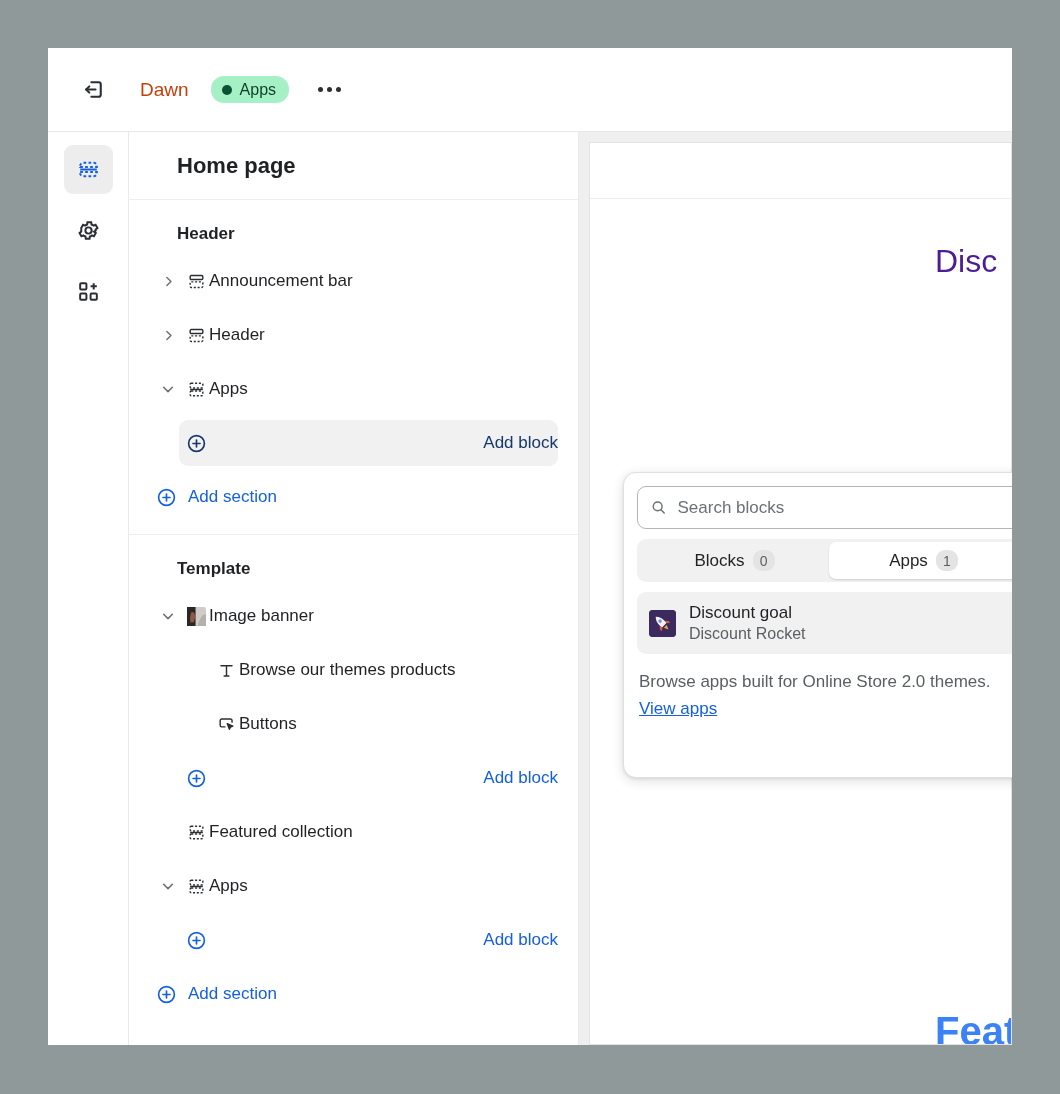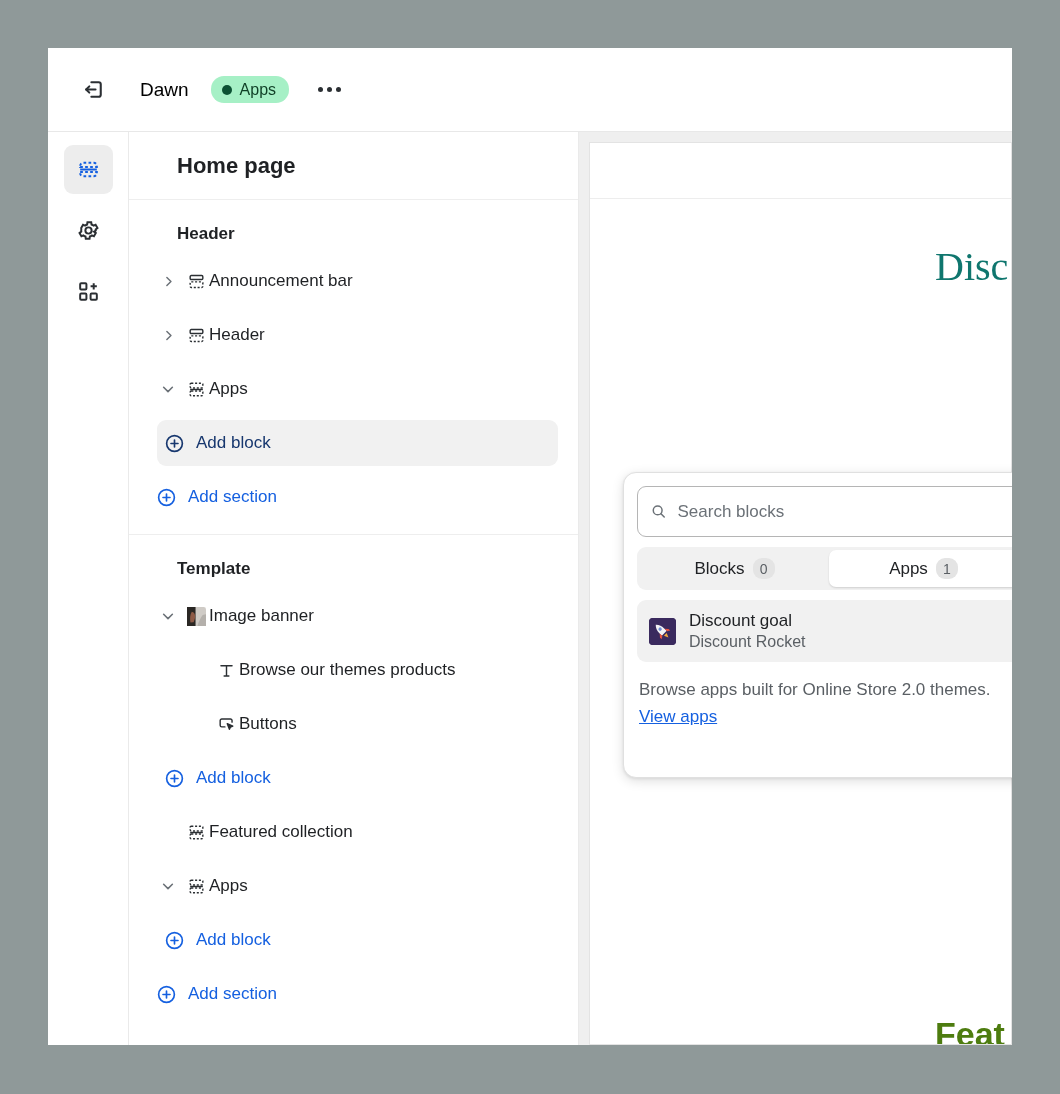--- a/index.html
+++ b/index.html
@@ -27,21 +27,21 @@
     padding-left: 26px;
     background: #fff;
   }
   .exit-btn {
     width: 40px; height: 40px;
     display: flex; align-items: center; justify-content: center;
     border-radius: 8px; cursor: pointer;
   }
   .theme-name {
     margin-left: 26px;
-    font-size: 19px; color: #000000; font-weight: 400;
+    font-size: 19px; color: #c2410c; font-weight: 400;
   }
   .live-badge {
     margin-left: 22px;
     background: #a6f0c6;
     border-radius: 13px;
     height: 27px;
     padding: 0 13px 0 11px;
     display: flex; align-items: center; gap: 8px;
     font-size: 16px; color: #0f3f26;
   }
@@ -115,21 +115,21 @@
   .row-label { font-size: 17px; color: #1f2124; }
 
   .row.indent { margin-left: 50px; }
 
   .add-row {
     height: 46px;
     display: flex; align-items: center;
     margin: 0 20px 8px 20px;
     border-radius: 9px; cursor: pointer;
   }
-  .add-row.indent { margin-left: 28px; }
+  .add-row.indent { margin-left: 50px; justify-content: space-between; }
   .add-row .plus { width: 26px; margin-left: 4px; display: flex; align-items: center; justify-content: center; }
   .add-row .add-label { font-size: 17px; margin-left: 9px; color: #1560e0; }
   .add-row.sel { background: #f1f1f1; }
   .add-row.sel .add-label { color: #17376e; }
 
   
   .preview {
     flex: 1;
     background: #efefef;
     padding: 10px 0 0 10px;
@@ -139,41 +139,41 @@
   .preview-canvas {
     background: #fff;
     width: 100%; height: 100%;
     border: 1px solid #e3e3e3;
     position: relative;
     overflow: hidden;
   }
   .pv-header-bar { height: 56px; border-bottom: 1px solid #ededed; }
   .pv-hero-text {
     position: absolute; top: 100px; left: 345px;
-    font-size: 40px; color: #0f766e; white-space: nowrap; font-family: Liberation Serif, serif;
+    font-size: 32px; color: #4c1d95; white-space: nowrap;
   }
   .pv-bottom-text {
     position: absolute; bottom: -10px; left: 345px;
-    font-size: 34px; font-weight: 700; color: #4d7c0f; white-space: nowrap;
+    font-size: 40px; font-weight: 700; color: #3b82f6; white-space: nowrap;
   }
 
   
   .popover {
     position: absolute;
     left: 575px; top: 424px;
     width: 412px; height: 306px;
     background: #ffffff;
     border: 1px solid #e0e0e0;
     border-radius: 13px;
     box-shadow: 0 3px 12px rgba(0,0,0,.13), 0 1px 3px rgba(0,0,0,.08);
     padding: 13px;
     display: flex; flex-direction: column;
   }
   .search-box {
-    height: 51px;
+    height: 43px;
     border: 1px solid #b5b5b5;
     border-radius: 9px;
     display: flex; align-items: center;
     padding: 0 12px; gap: 10px;
     background: #fff;
   }
   .search-box input {
     border: none; outline: none;
     font-size: 17px; color: #1f2124;
     font-family: "Liberation Sans", sans-serif;

